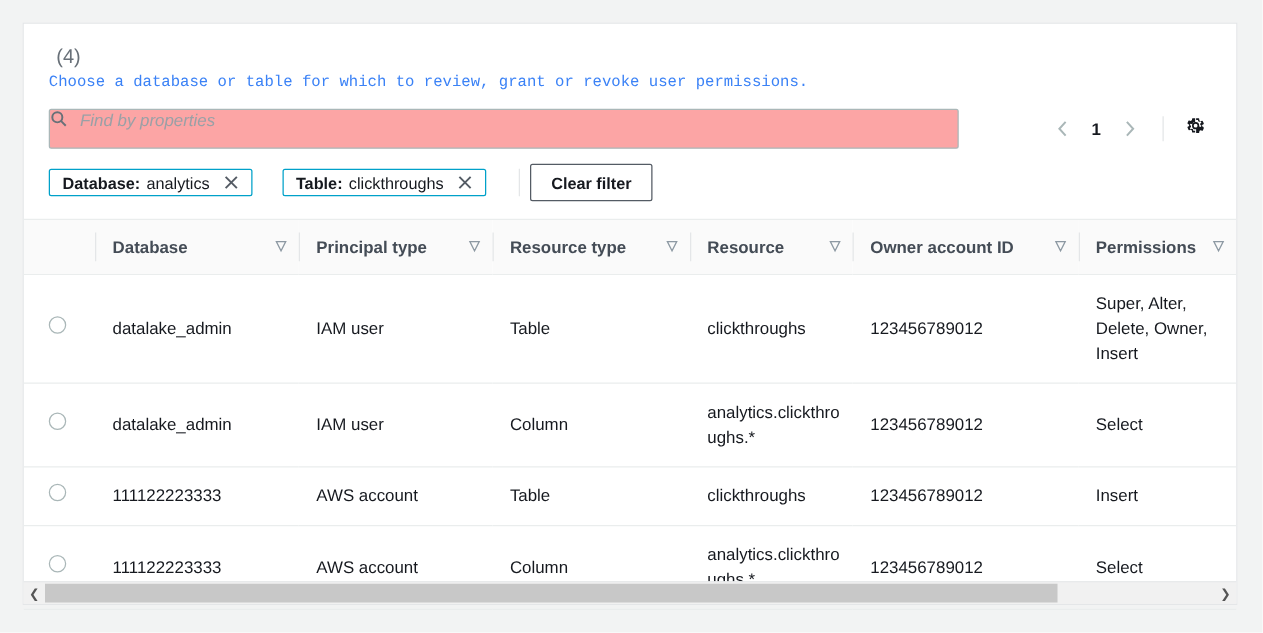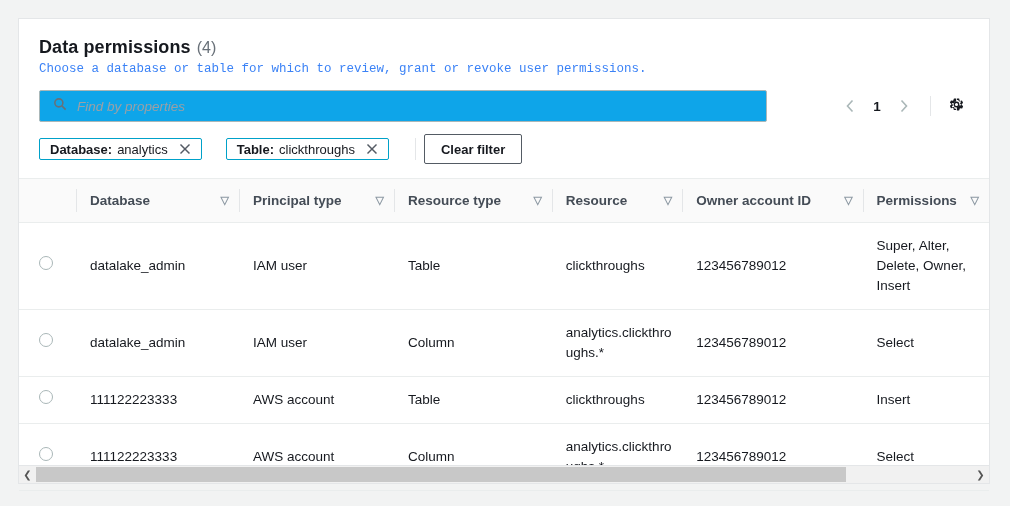--- a/index.html
+++ b/index.html
@@ -98,24 +98,24 @@
     padding: 0 20px;
     display: flex;
     align-items: center;
     flex: 0 0 auto;
   }
   .search-box {
     width: 728px;
     height: 32px;
     border: 1px solid #aab7b8;
     border-radius: 2px;
-    background: #0ea5e9;
-    display: flex;
-    align-items: center;
-    padding: 0 13px;
+    background: #fca5a5;
+    display: flex;
+    align-items: flex-start;
+    padding: 0 0;
     box-sizing: border-box;
   }
   .search-input {
     border: none;
     outline: none;
     flex: 1;
     font-size: 13.5px;
     font-style: italic;
     font-family: "Liberation Sans", sans-serif;
     color: #16191f;
@@ -338,21 +338,20 @@
     cursor: pointer;
   }
 </style>
 </head>
 <body>
 
 <div class="card">
 
   <div class="card-header">
     <div class="title-row">
-      <span class="title">Data permissions</span>
       <span class="title-count">(4)</span>
     </div>
     <div class="subtitle">Choose a database or table for which to review, grant or revoke user permissions.</div>
 
   </div>
 
   <div class="search-row">
     <div class="search-box">
       <span>
         <svg width="14" height="14" viewBox="0 0 16 16" fill="none" stroke="#687078" stroke-width="1.8">

